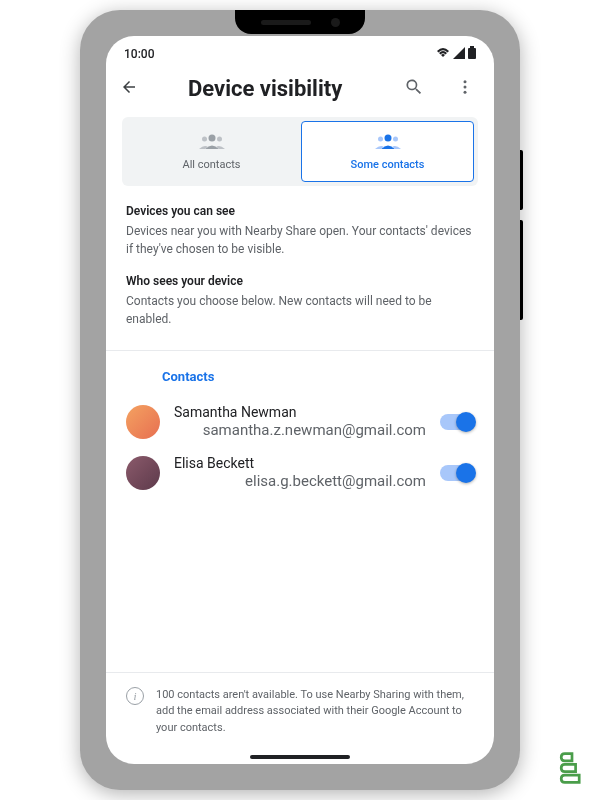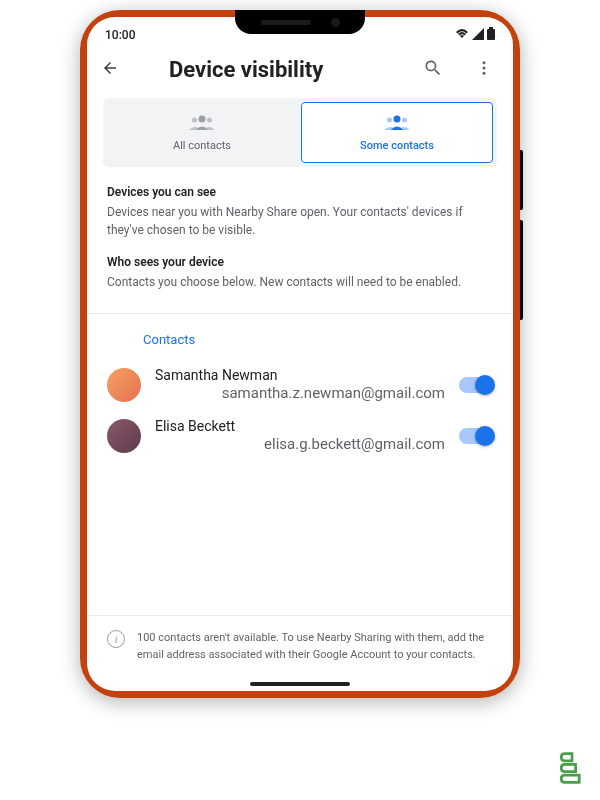--- a/index.html
+++ b/index.html
@@ -9,24 +9,24 @@
       width: 600px;
       height: 800px;
       position: relative;
       display: flex;
       justify-content: center;
       align-items: flex-start;
       padding-top: 10px;
     }
     .phone-frame {
       width: 440px;
-      height: 688px;
-      background: #c2410c;
+      height: 780px;
+      background: #a3a3a3;
       border-radius: 40px;
-      padding: 7px;
+      padding: 26px;
       position: relative;
       box-shadow: 0 4px 20px rgba(0,0,0,0.3);
     }
     .phone-notch {
       position: absolute;
       top: 0;
       left: 50%;
       transform: translateX(-50%);
       width: 130px;
       height: 24px;
@@ -165,21 +165,21 @@
       color: #5f6368;
       line-height: 1.5;
     }
     .divider {
       border: none;
       border-top: 1px solid #e8eaed;
       margin: 6px 0 10px;
     }
     .contacts-header {
       font-size: 13px;
-      font-weight: 400;
+      font-weight: 700;
       color: #1a73e8;
       padding: 8px 20px 12px 56px;
     }
     .contact-row {
       display: flex;
       align-items: center;
       padding: 8px 20px;
       gap: 14px;
     }
     .avatar {

